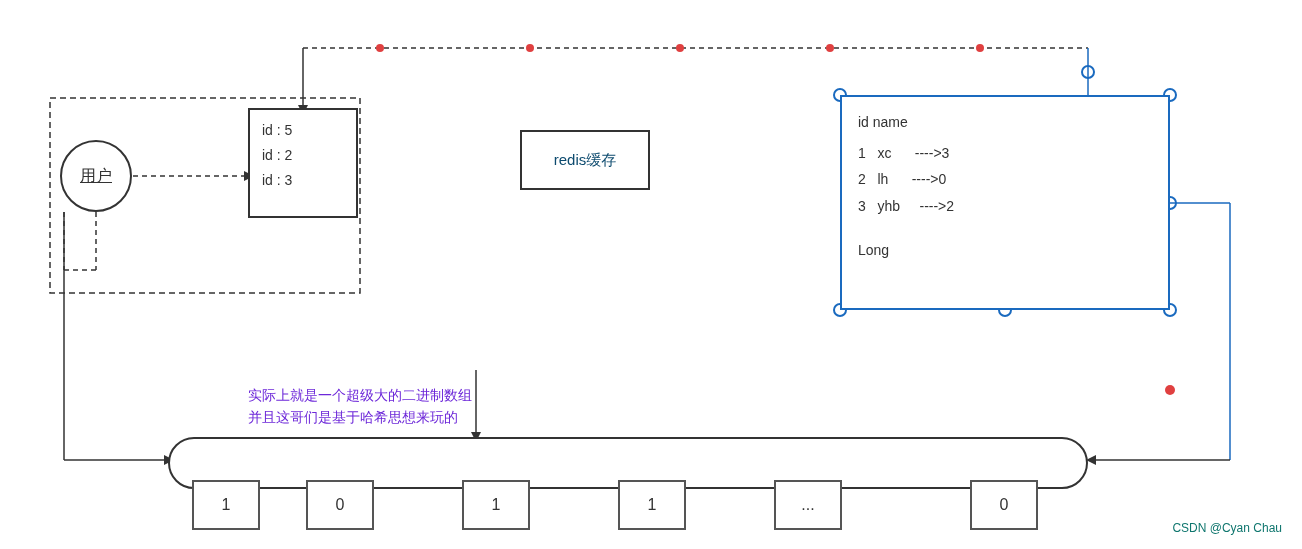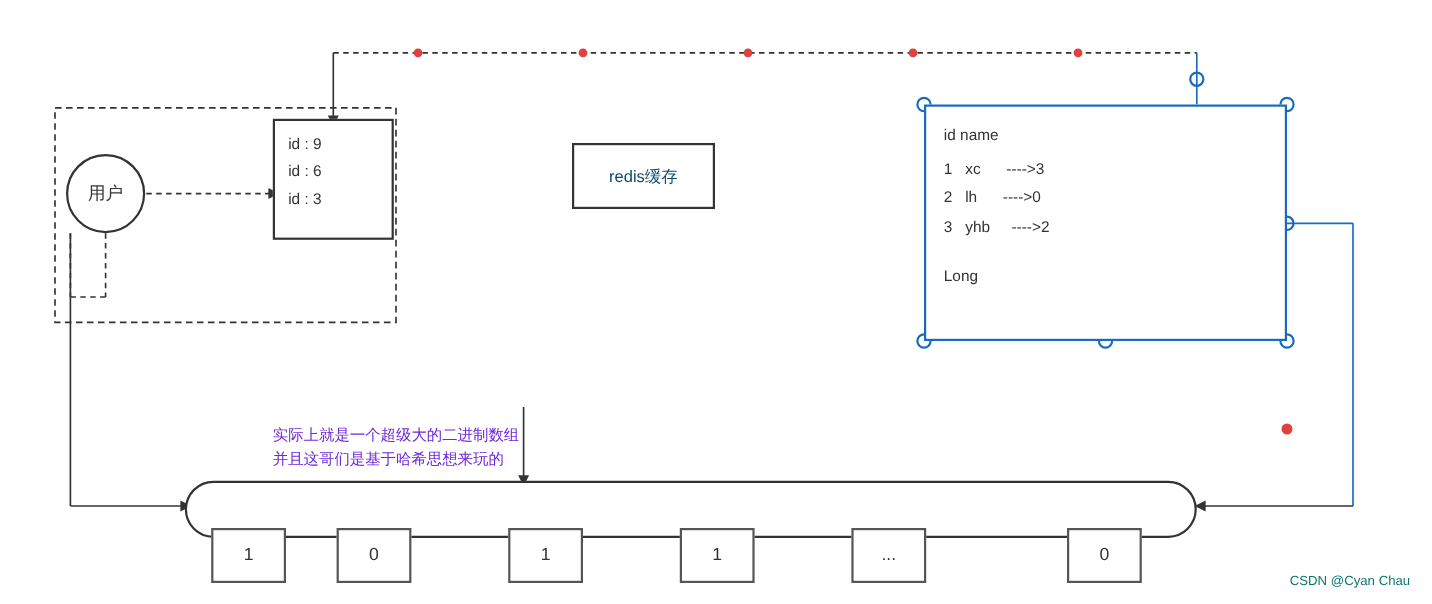--- a/index.html
+++ b/index.html
@@ -24,20 +24,21 @@
       width: 72px;
       height: 72px;
       border-radius: 50%;
       border: 2px solid #333;
       display: flex;
       align-items: center;
       justify-content: center;
       font-size: 16px;
       color: #333;
       background: #fff;
+      text-decoration: underline;
     }
     
     .id-table {
       position: absolute;
       left: 248px;
       top: 108px;
       width: 110px;
       height: 110px;
       border: 2px solid #333;
       background: #fff;
@@ -185,22 +186,22 @@
     <circle cx="1170" cy="310" r="6" fill="#fff" stroke="#1a6abf" stroke-width="2"></circle>
 
     <rect x="50" y="98" width="310" height="195" fill="none" stroke="#333" stroke-width="1.5" stroke-dasharray="6,4"></rect>
   </svg>
 
   <div class="user-circle">
     <span>用户</span>
   </div>
 
   <div class="id-table">
-    <div>id  :  9</div>
-    <div>id  :  6</div>
+    <div>id  :  5</div>
+    <div>id  :  2</div>
     <div>id  :  3</div>
   </div>
 
   <div class="redis-box">
     <span>redis缓存</span>
   </div>
 
   <div class="db-table">
     <div style="font-weight:normal; margin-bottom:4px;">id   name</div>
     <div>1&nbsp;&nbsp;&nbsp;xc&nbsp;&nbsp;&nbsp;&nbsp;&nbsp;&nbsp;----&gt;3</div>

